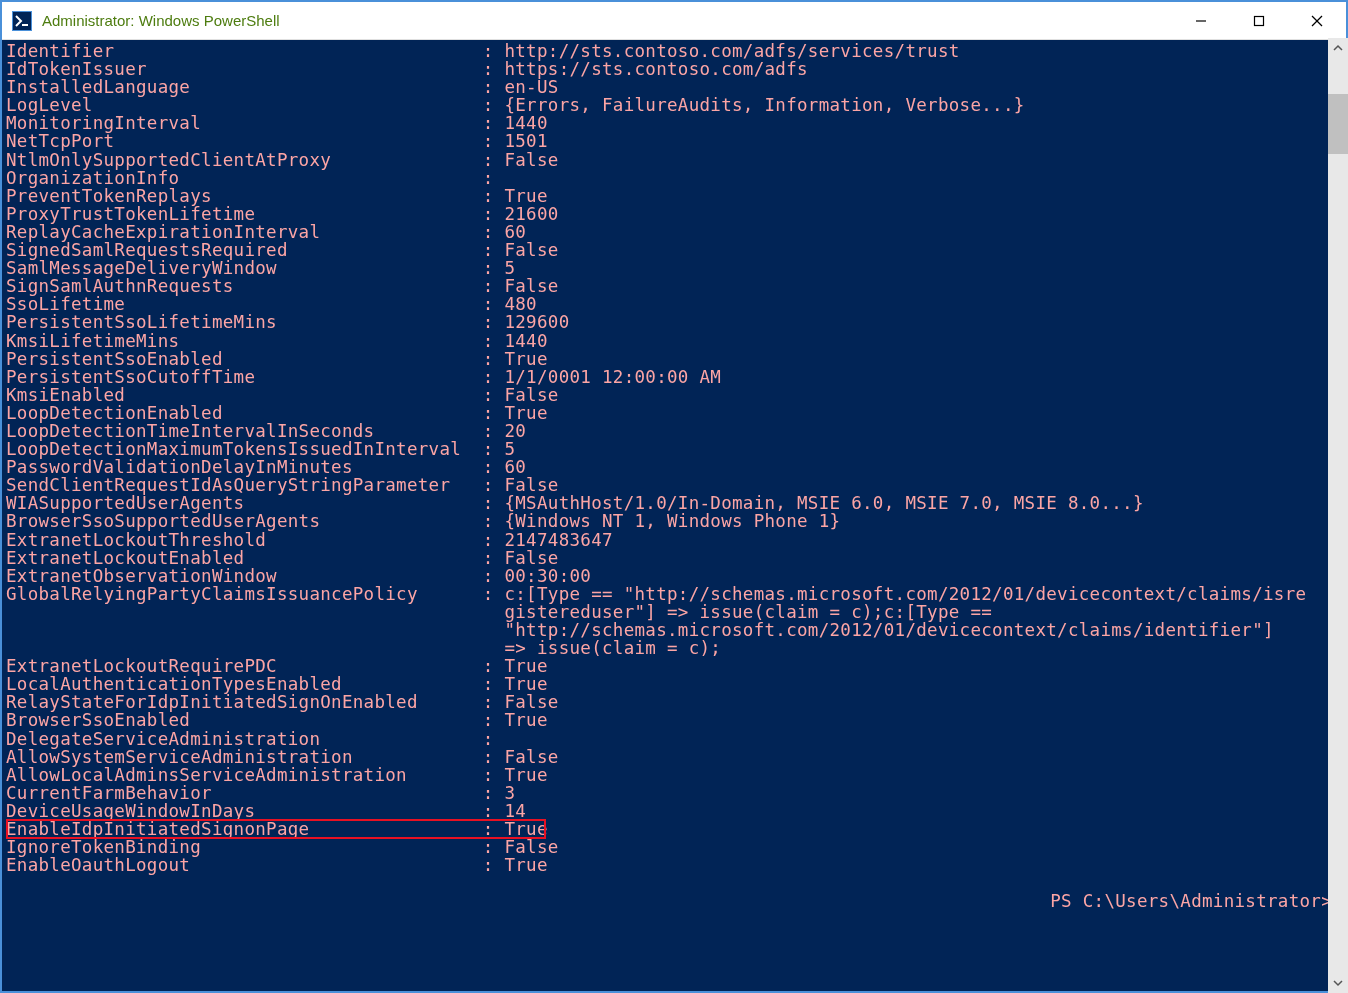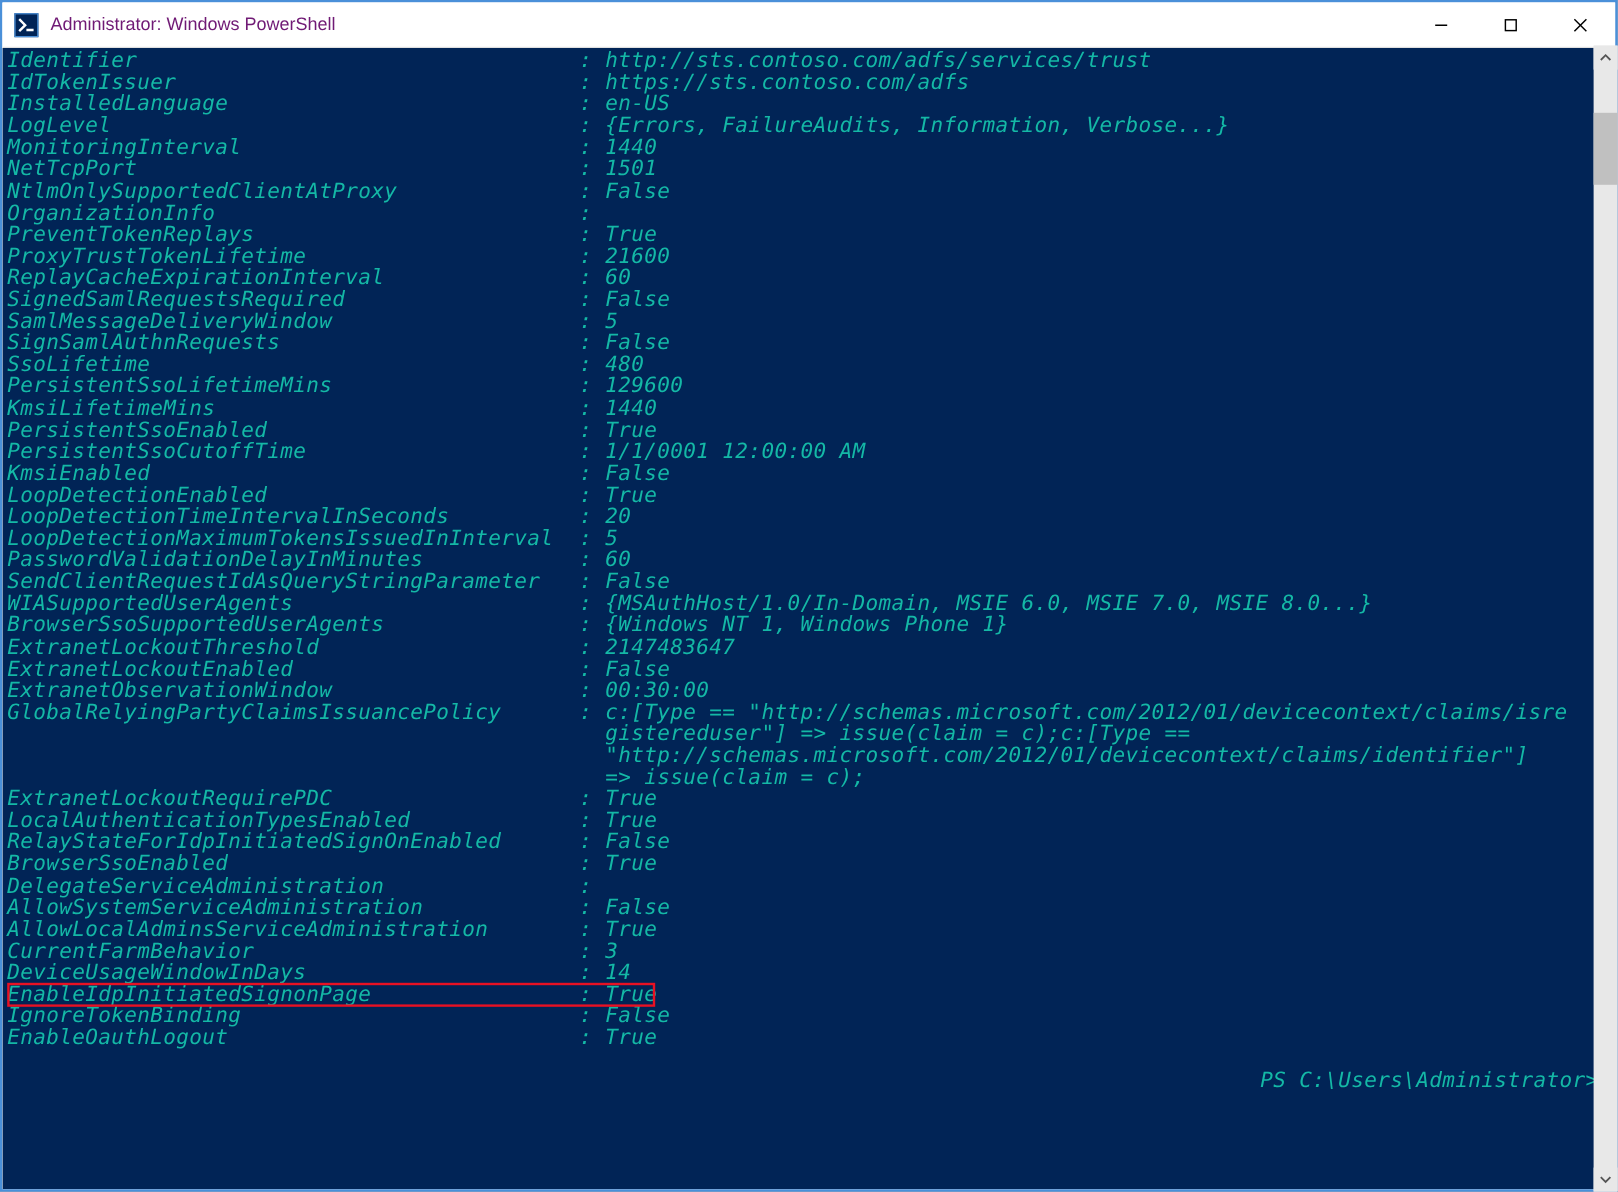--- a/index.html
+++ b/index.html
@@ -35,21 +35,21 @@
       align-items: center;
       justify-content: center;
       font-size: 12px;
       color: #fff;
       font-weight: bold;
       border: 1px solid #4a90d9;
     }
     .titlebar-icon svg { width: 16px; height: 16px; }
     .titlebar-title {
       font-size: 15px;
-      color: #701a75;
+      color: #4d7c0f;
       flex: 1;
     }
     .titlebar-controls {
       display: flex;
       height: 100%;
     }
     .titlebar-btn {
       width: 58px;
       height: 100%;
       display: flex;
@@ -57,29 +57,28 @@
       justify-content: center;
       font-size: 16px;
       color: #000;
       background: transparent;
       border: none;
       cursor: pointer;
     }
     .terminal {
       flex: 1;
       background: #012456;
-      color: #14b8a6;
+      color: #fca5a5;
       font-family: 'Consolas', 'Lucida Console', monospace;
       font-size: 17.5px;
       line-height: 18.1px;
       padding: 2px 0 0 4px;
       overflow: hidden;
       position: relative;
       letter-spacing: 0.3px;
-      font-style: italic;
     }
     .terminal-content {
       white-space: pre;
       position: relative;
     }
     .row {
       display: flex;
       white-space: pre;
     }
     .highlight-box {

